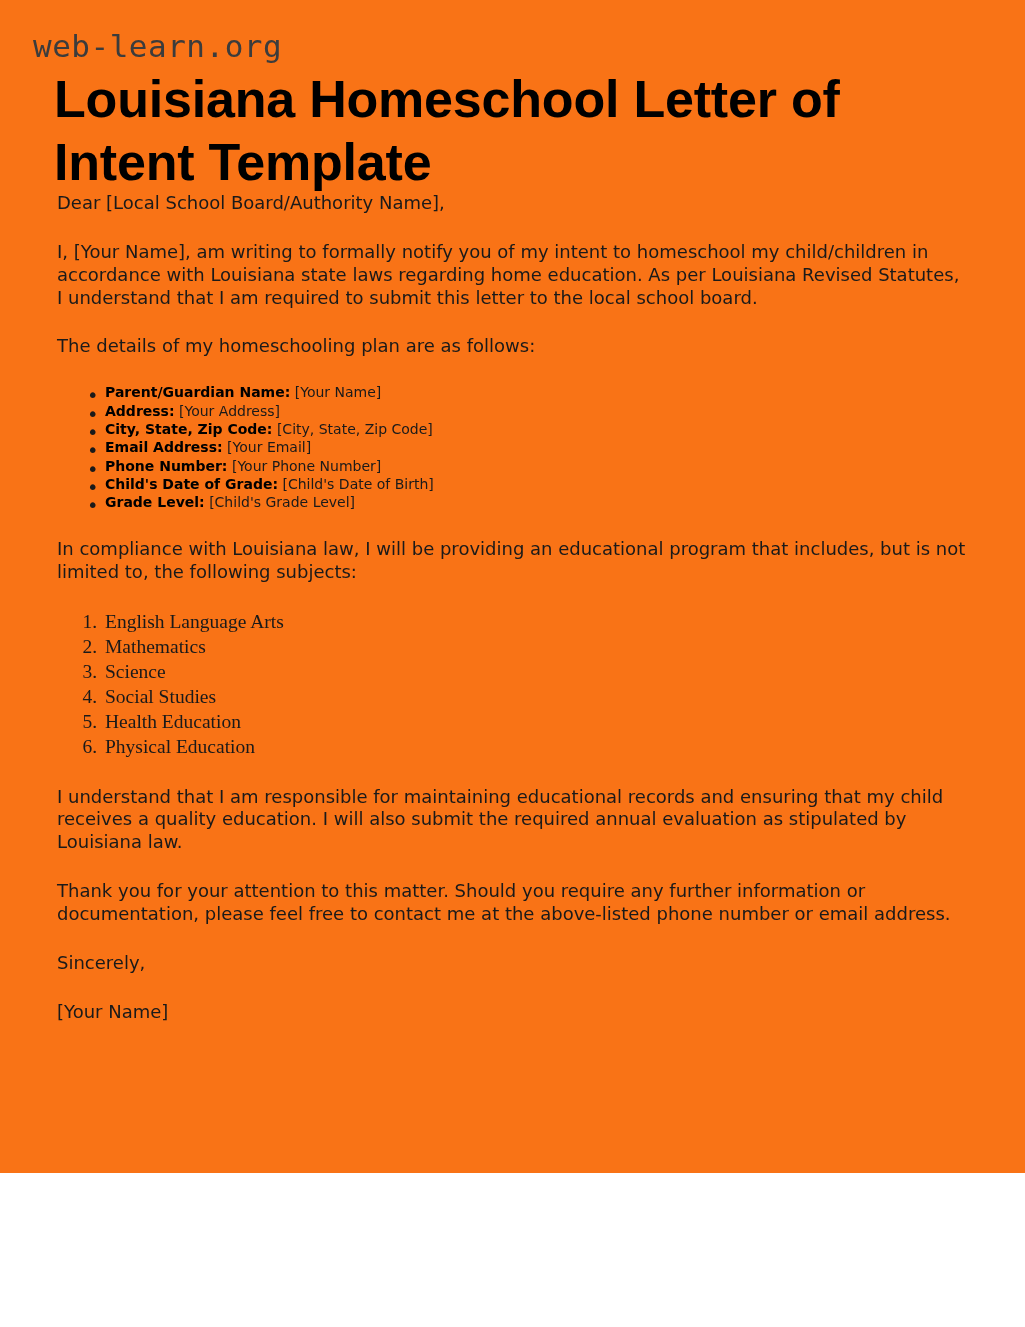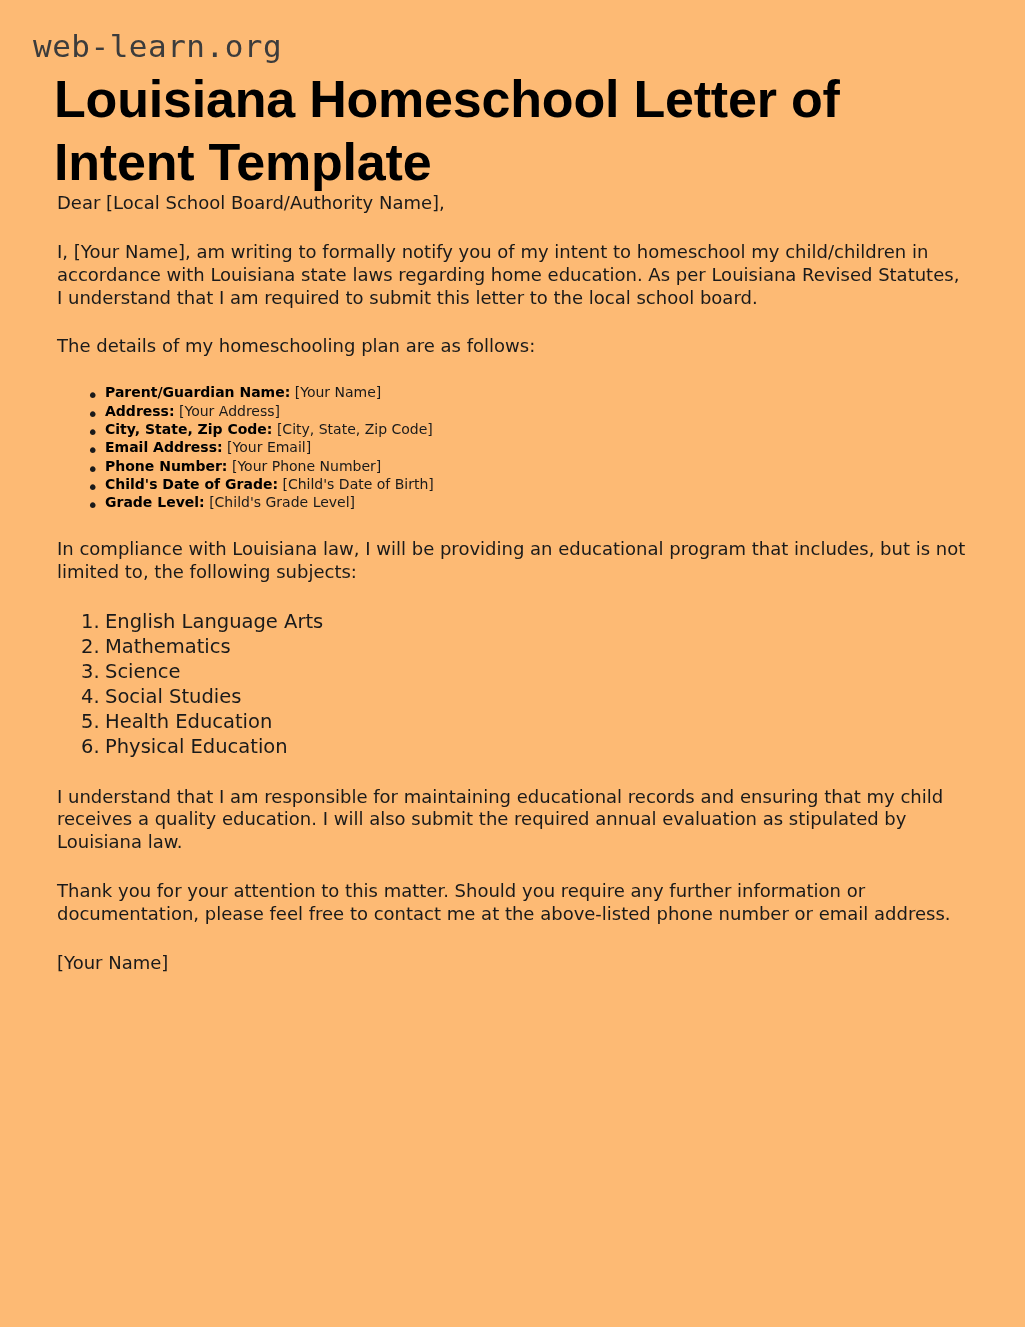--- a/index.html
+++ b/index.html
@@ -9,22 +9,22 @@
   }
   body {
     width: 1025px;
     height: 1327px;
     font-family: "DejaVu Sans", sans-serif;
     color: #1a1a1a;
     overflow: hidden;
   }
   .page {
     width: 1025px;
-    height: 1327px;
-    background: #fdba74;
+    height: 1173px;
+    background: #f97316;
     position: relative;
     box-sizing: border-box;
     padding: 0;
   }
   .site-logo {
     position: absolute;
     left: 33px;
     top: 31px;
     font-family: "DejaVu Sans Mono", monospace;
     font-size: 31px;
@@ -85,20 +85,21 @@
   }
   ul.detail-list li .field-label {
     font-weight: bold;
     color: #000000;
   }
   ol.subject-list {
     list-style: none;
     margin: 0 0 26px 0;
     padding: 0;
     counter-reset: subj;
+    font-family: Liberation Serif, serif;
   }
   ol.subject-list li {
     position: relative;
     padding-left: 48px;
     font-size: 19.5px;
     line-height: 1.24;
     margin-bottom: 1px;
     color: #1a1a1a;
     counter-increment: subj;
   }
@@ -175,17 +176,18 @@
       <li>Science</li>
       <li>Social Studies</li>
       <li>Health Education</li>
       <li>Physical Education</li>
     </ol>
 
     <p>I understand that I am responsible for maintaining educational records and ensuring that my child receives a quality education. I will also submit the required annual evaluation as stipulated by Louisiana law.</p>
 
     <p>Thank you for your attention to this matter. Should you require any further information or documentation, please feel free to contact me at the above-listed phone number or email address.</p>
 
+    <p class="sig-line">Sincerely,</p>
 
     <p class="sig-line">[Your Name]</p>
 
   </div>
 </div>
 
 </body></html>

